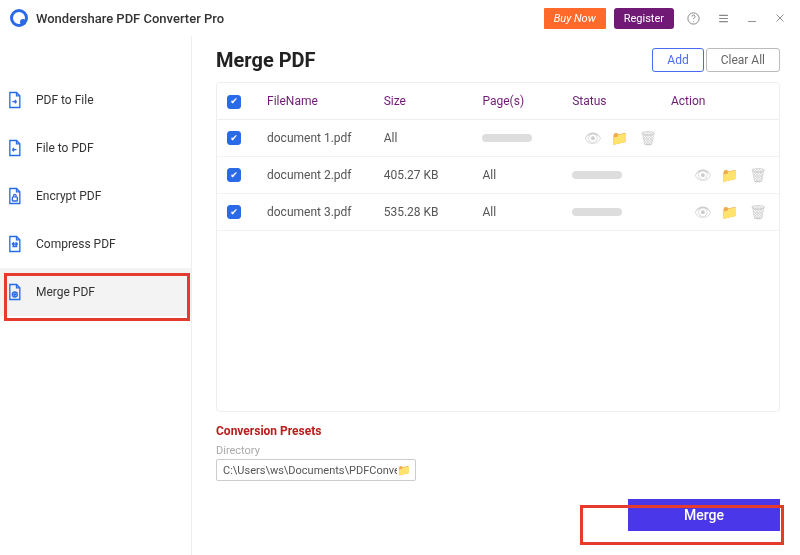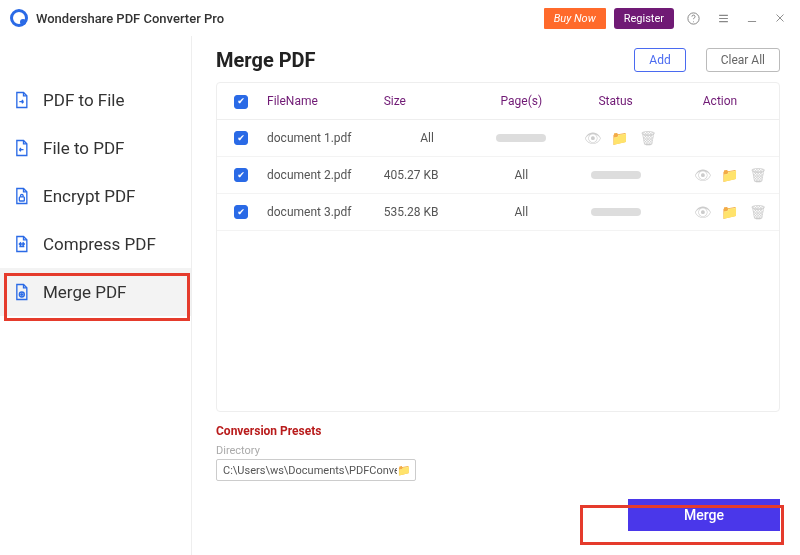--- a/index.html
+++ b/index.html
@@ -13,43 +13,43 @@
   .titlebar-spacer { flex: 1; }
   .btn-buynow { background: #ff6a2b; color: #fff; border: none; border-radius: 1px; padding: 4px 10px; font-size: 11px; cursor: pointer; font-style: italic; }
   .btn-register { background: #701a75; color: #fff; border: none; border-radius: 3px; padding: 4px 10px; font-size: 11px; cursor: pointer; }
   .title-icon { width: 16px; height: 16px; display: inline-flex; align-items: center; justify-content: center; color: #888; cursor: pointer; font-size: 14px; margin: 0 3px; }
   .win-icon { width: 20px; display: inline-flex; align-items: center; justify-content: center; color: #888; cursor: pointer; font-size: 14px; }
 
   
   .main { display: flex; height: calc(100% - 36px); }
   .sidebar { width: 192px; background: #fff; padding-top: 40px; position: relative; }
   .sidebar::after { content:""; position:absolute; right:0; top:0; bottom:0; width:1px; background:#eee; }
-  .nav-item { display: flex; align-items: center; gap: 12px; padding: 14px 11px; font-size: 17px; color: #333; cursor: pointer; }
+  .nav-item { display: flex; align-items: center; gap: 12px; padding: 14px 4px; font-size: 12px; color: #333; cursor: pointer; }
   .nav-item.active { background: #f3f3f3; }
   .nav-icon { width: 20px; height: 20px; display: inline-flex; align-items: center; justify-content: center; color: #2a6ae6; }
   .nav-icon svg { width: 20px; height: 20px; }
 
   
   .hl-red { position: absolute; border: 3px solid #e53b2c; pointer-events: none; }
 
   
   .content { flex: 1; padding: 12px 20px 12px 24px; display: flex; flex-direction: column; }
   .page-header { display: flex; align-items: center; margin-bottom: 10px; }
   .page-title { font-size: 20px; font-weight: 700; color: #222; }
-  .header-actions { margin-left: auto; display: flex; gap: 20px; }
+  .header-actions { margin-left: auto; display: flex; gap: 2px; }
   .btn-outline { background: #fff; border: 1px solid #4a6af0; color: #4a6af0; border-radius: 3px; padding: 4px 14px; font-size: 12px; cursor: pointer; }
   .btn-outline.gray { border-color: #bbb; color: #666; }
 
   
   .table { border: 1px solid #eee; border-radius: 4px; font-size: 12px; flex: 0 0 auto; min-height: 330px; }
   .thead, .trow { display: grid; grid-template-columns: 40px 1.3fr 1.1fr 1fr 1.1fr 110px; align-items: center; padding: 8px 4px; }
   .thead { color: #701a75; border-bottom: 1px solid #eee; }
   .trow { border-bottom: 1px solid #f3f3f3; color: #555; }
   .th, .td { padding: 2px 6px; }
-  .center { text-align: center; }
+  .center { text-align: left; }
   .chk { width: 14px; height: 14px; border: 1.5px solid #2a6ae6; border-radius: 3px; background: #2a6ae6; display: inline-flex; align-items: center; justify-content: center; color: #fff; font-size: 9px; line-height: 1; cursor: pointer; }
   .chk::after { content: "✔"; }
   .status-bar { width: 50px; height: 8px; background: #ddd; border-radius: 4px; display: inline-block; }
   .action-icons { display: flex; gap: 10px; justify-content: flex-end; padding-right: 8px; color: #ccc; }
   .action-icons span { cursor: pointer; font-size: 14px; }
 
   
   .presets { margin-top: 12px; font-size: 12px; }
   .presets-title { font-weight: 700; font-size: 12px; color: #b91c1c; margin-bottom: 6px; }
   .presets-label { font-size: 11px; color: #aaa; margin-bottom: 2px; }

